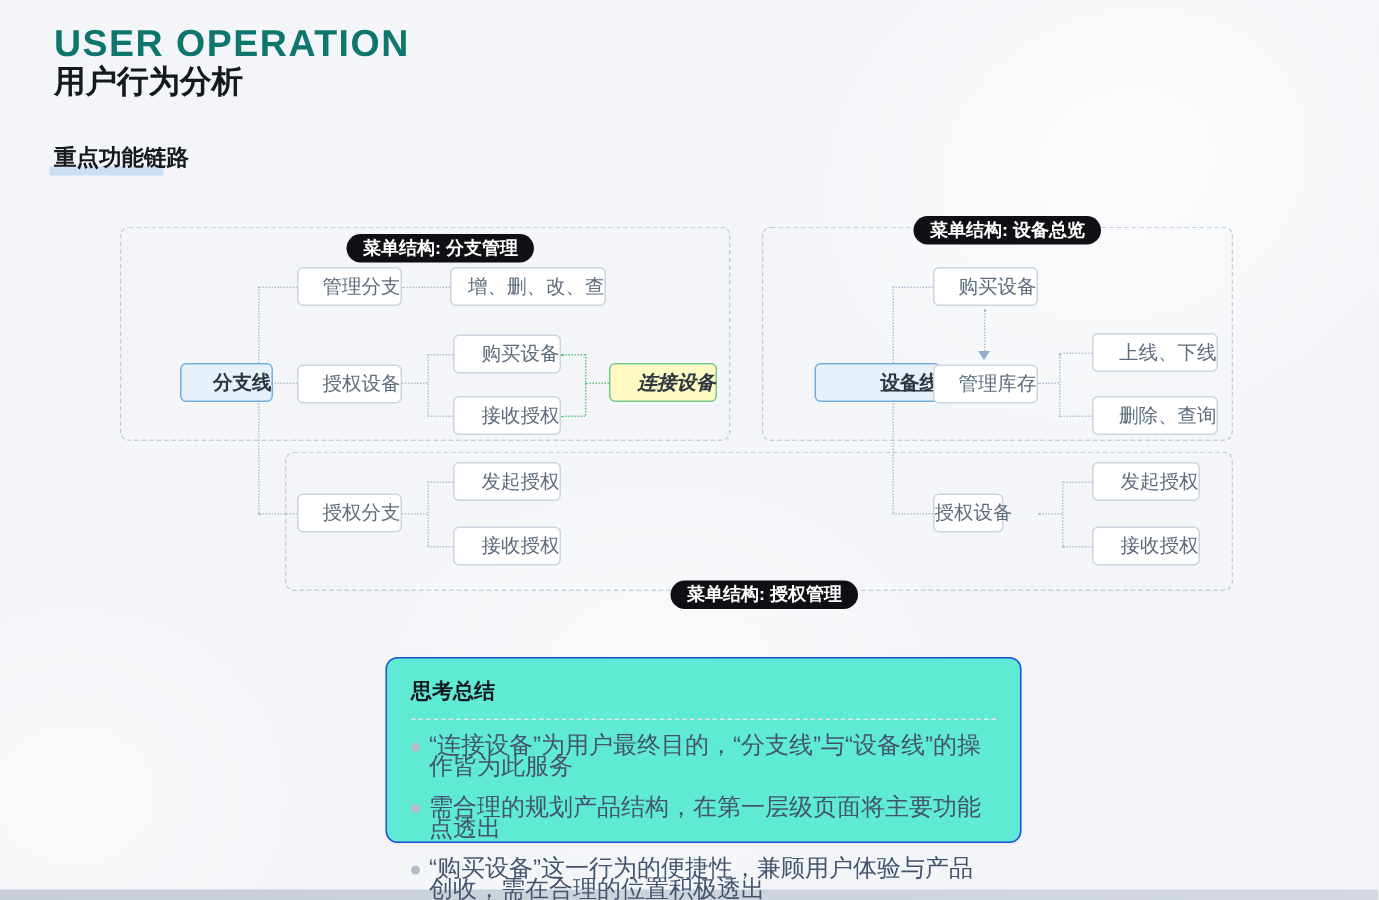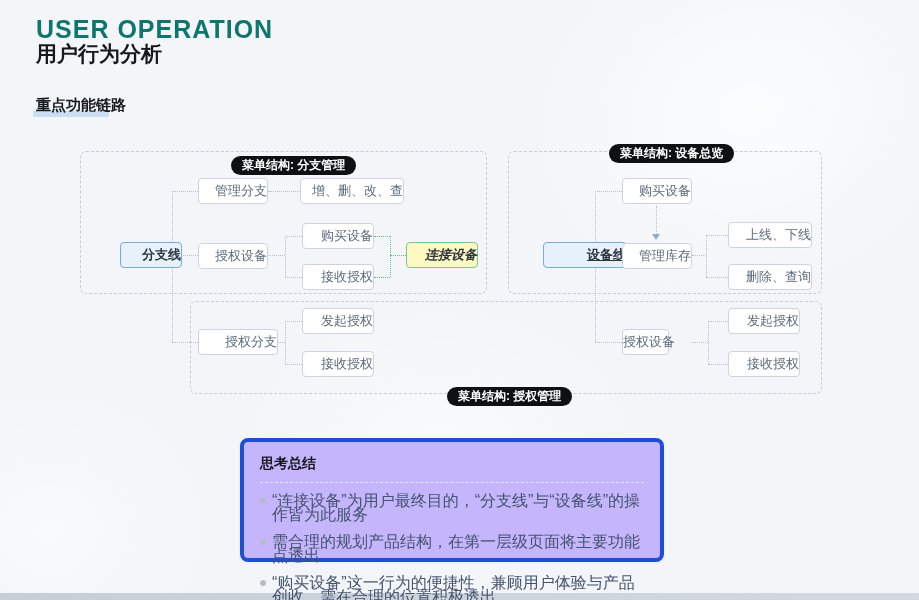--- a/index.html
+++ b/index.html
@@ -49,22 +49,22 @@
 
   .ln{position:absolute;display:block;z-index:3;}
   .ln.h{border-top:1px dotted #b3c2d3;height:0;}
   .ln.v{border-left:1px dotted #b3c2d3;width:0;}
   .ln.gh{border-top:1px dotted #5fc482;height:0;}
   .ln.gv{border-left:1px dotted #5fc482;width:0;}
   .arrow-head{position:absolute;width:0;height:0;z-index:4;
     border-left:4px solid transparent;border-right:4px solid transparent;
     border-top:6px solid #93aecb;}
 
-  .summary-card{position:absolute;left:240px;top:438px;width:424px;height:124px;
-    background:#c4b5fd;border:4px solid #1d4ed8;border-radius:8px;
+  .summary-card{position:absolute;left:257px;top:438px;width:424px;height:124px;
+    background:#5eead4;border:1px solid #1d4ed8;border-radius:8px;
     box-shadow:0 1px 3px rgba(40,60,90,.04);box-sizing:border-box;
     padding:13px 16px 0 16px;z-index:5;}
   .summary-title{font-size:14px;font-weight:700;color:#15181c;}
   .summary-divider{border-top:1px dashed #e3e7ec;margin:9px 0 11px 0;}
   .bullet-row{display:flex;align-items:flex-start;margin-bottom:13px;}
   .bullet-dot{flex:0 0 auto;width:6px;height:6px;border-radius:50%;
     background:#b4bdc7;margin:4px 6px 0 0;}
   .bullet-text{font-size:16px;line-height:14px;color:#44546f;}
 </style>
 </head>
@@ -130,21 +130,21 @@
   <div class="node" style="left:198px;top:243px;width:70px;">授权设备</div>
   <div class="node" style="left:302px;top:264px;width:72px;">接收授权</div>
   <div class="node goal" style="left:406px;top:242px;width:72px;">连接设备</div>
 
   <div class="node lvl0" style="left:518px;top:242px;width:84px;text-decoration:underline;">设备线</div>
   <div class="node" style="left:622px;top:178px;width:70px;">购买设备</div>
   <div class="node" style="left:622px;top:243px;width:70px;">管理库存</div>
   <div class="node" style="left:728px;top:222px;width:84px;">上线、下线</div>
   <div class="node" style="left:728px;top:264px;width:84px;">删除、查询</div>
 
-  <div class="node" style="left:198px;top:329px;width:80px;">授权分支</div>
+  <div class="node" style="left:198px;top:329px;width:70px;">授权分支</div>
   <div class="node" style="left:302px;top:308px;width:72px;">发起授权</div>
   <div class="node" style="left:302px;top:351px;width:72px;">接收授权</div>
   <div class="node" style="left:622px;top:329px;width:47px;">授权设备</div>
   <div class="node" style="left:728px;top:308px;width:72px;">发起授权</div>
   <div class="node" style="left:728px;top:351px;width:72px;">接收授权</div>
 
   <div class="summary-card">
     <div class="summary-title">思考总结</div>
     <div class="summary-divider"></div>
     <div class="bullet-row">

